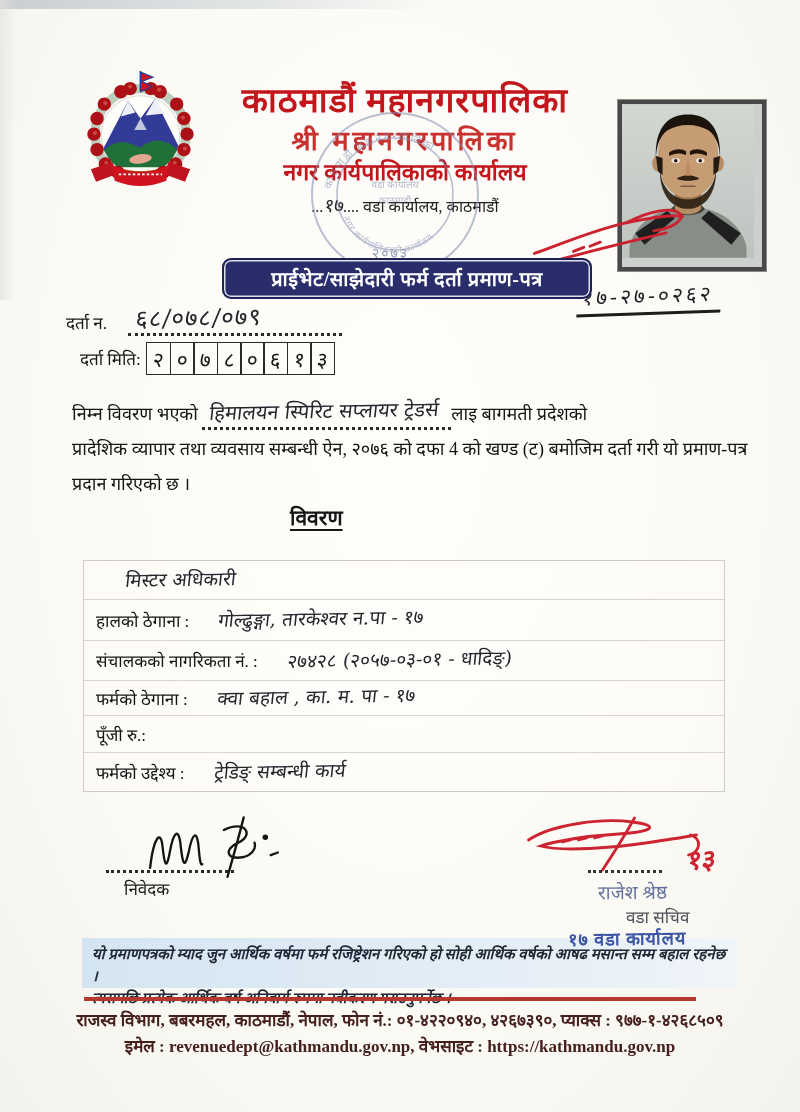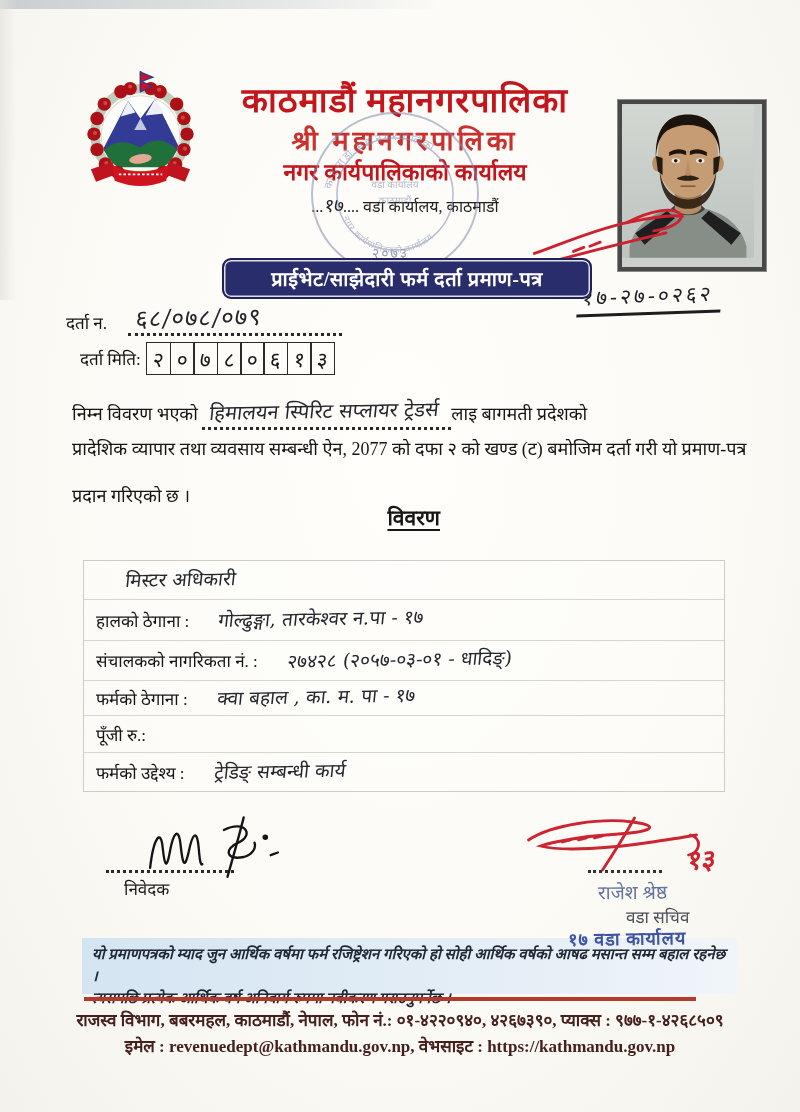--- a/index.html
+++ b/index.html
@@ -52,42 +52,42 @@
   .regdate-label { left:80px; top:347px; }
   .date-boxes { left:148px; top:342px; display:flex; }
   .date-box { width:23px; height:31px; border:1.6px solid #2b2b2b; margin-left:-1.6px;
     display:flex; align-items:center; justify-content:center; font-size:21px; }
   .date-box span { font-family:"DejaVu Serif",serif; transform:skewX(-5deg); }
 
   .para-line { left:72px; width:684px; font-size:18px; color:#141414; }
   .firm-wrap { border-bottom:3px dotted #2a2a2a; padding:0 14px 3px 6px; }
   .firm-name { font-size:20px; }
 
-  .details-heading { left:290px; top:503px; width:150px; text-align:right; font-size:21px;
+  .details-heading { left:290px; top:503px; width:150px; text-align:left; font-size:21px;
     font-weight:bold; text-decoration:underline; text-underline-offset:4px; }
 
   .details-table { left:83px; top:560px; width:640px; border:1px solid #cfccc2; background:rgba(255,255,255,.25); }
   .details-row { display:flex; align-items:center; padding-left:12px; border-bottom:1px solid #d8d5cb; }
   .details-row:last-child { border-bottom:none; }
   .details-row .hw { margin-left:28px; font-size:19px; }
 
   .applicant-sig { left:128px; top:812px; width:172px; height:72px; }
   .applicant-dots { left:106px; top:866px; width:128px; border-bottom:3px dotted #2a2a2a; height:4px; }
   .applicant-label { left:124px; top:877px; font-size:17px; color:#1b1b1b; }
 
   .official-sig { left:520px; top:814px; width:205px; height:62px; }
   .official-day { left:688px; top:840px; font-size:27px; color:#cc2431; font-family:"DejaVu Serif",serif;
     transform:skewX(-8deg) rotate(-3deg); font-weight:bold; }
   .official-dots { left:588px; top:866px; width:74px; border-bottom:3px dotted #333; height:4px; }
   .stamp-name   { left:598px; top:879px; font-size:19px; color:#5d6c9a; transform:rotate(-.5deg); opacity:.95; }
   .stamp-title  { left:626px; top:905px; font-size:17px; color:#4e4e58; }
   .stamp-office { left:568px; top:926px; font-size:18px; font-weight:bold; color:#3e55a5;
     transform:rotate(-1deg); z-index:5; letter-spacing:1px; }
 
-  .note-box { left:82px; top:938px; width:656px; height:56px;
+  .note-box { left:82px; top:938px; width:656px; height:50px;
     background:linear-gradient(to right,#d4e5f2,#e8f0f7 75%,#f0f5f9);
     padding:5px 10px 0 10px; box-sizing:border-box; }
   .note-line { font-size:15px; font-style:italic; font-weight:bold; color:#212836; line-height:22px; }
 
   .red-rule { left:84px; top:997px; width:612px; height:4px; background:#b5392d; }
   .footer-line1 { left:55px; top:1008px; width:690px; text-align:center; font-size:17px; font-weight:bold; color:#45201d; }
   .footer-line2 { left:55px; top:1034px; width:690px; text-align:center; font-size:17px; font-weight:bold; color:#45201d; }
 </style>
 </head>
 <body>
@@ -258,22 +258,22 @@
       </div>
     <div class="date-box">
         <span>३</span>
       </div>
   </div>
 
   <div class="abs para-line" style="top:399px;">
     <span>निम्न विवरण भएको</span>
     <span class="firm-wrap"><span class="hw firm-name">हिमालयन स्पिरिट सप्लायर ट्रेडर्स</span></span><span>लाइ बागमती प्रदेशको</span>
   </div>
-  <div class="abs para-line" style="top:436px;">प्रादेशिक व्यापार तथा व्यवसाय सम्बन्धी ऐन, 2077 को दफा २ को खण्ड (ट) बमोजिम दर्ता गरी यो प्रमाण-पत्र</div>
-  <div class="abs para-line" style="top:471px;margin-top:12px;">प्रदान गरिएको छ ।</div>
+  <div class="abs para-line" style="top:436px;">प्रादेशिक व्यापार तथा व्यवसाय सम्बन्धी ऐन, २०७६ को दफा 4 को खण्ड (ट) बमोजिम दर्ता गरी यो प्रमाण-पत्र</div>
+  <div class="abs para-line" style="top:471px;">प्रदान गरिएको छ ।</div>
 
   <div class="abs details-heading">विवरण</div>
   <div class="abs details-table">
     <div class="details-row" style="height:38px;">
       <span class="hw">मिस्टर अधिकारी</span>
     </div>
     <div class="details-row" style="height:40px;">
       <span class="label">हालको ठेगाना :</span>
       <span class="hw">गोल्ढुङ्गा, तारकेश्वर न.पा - १७</span>
     </div>

